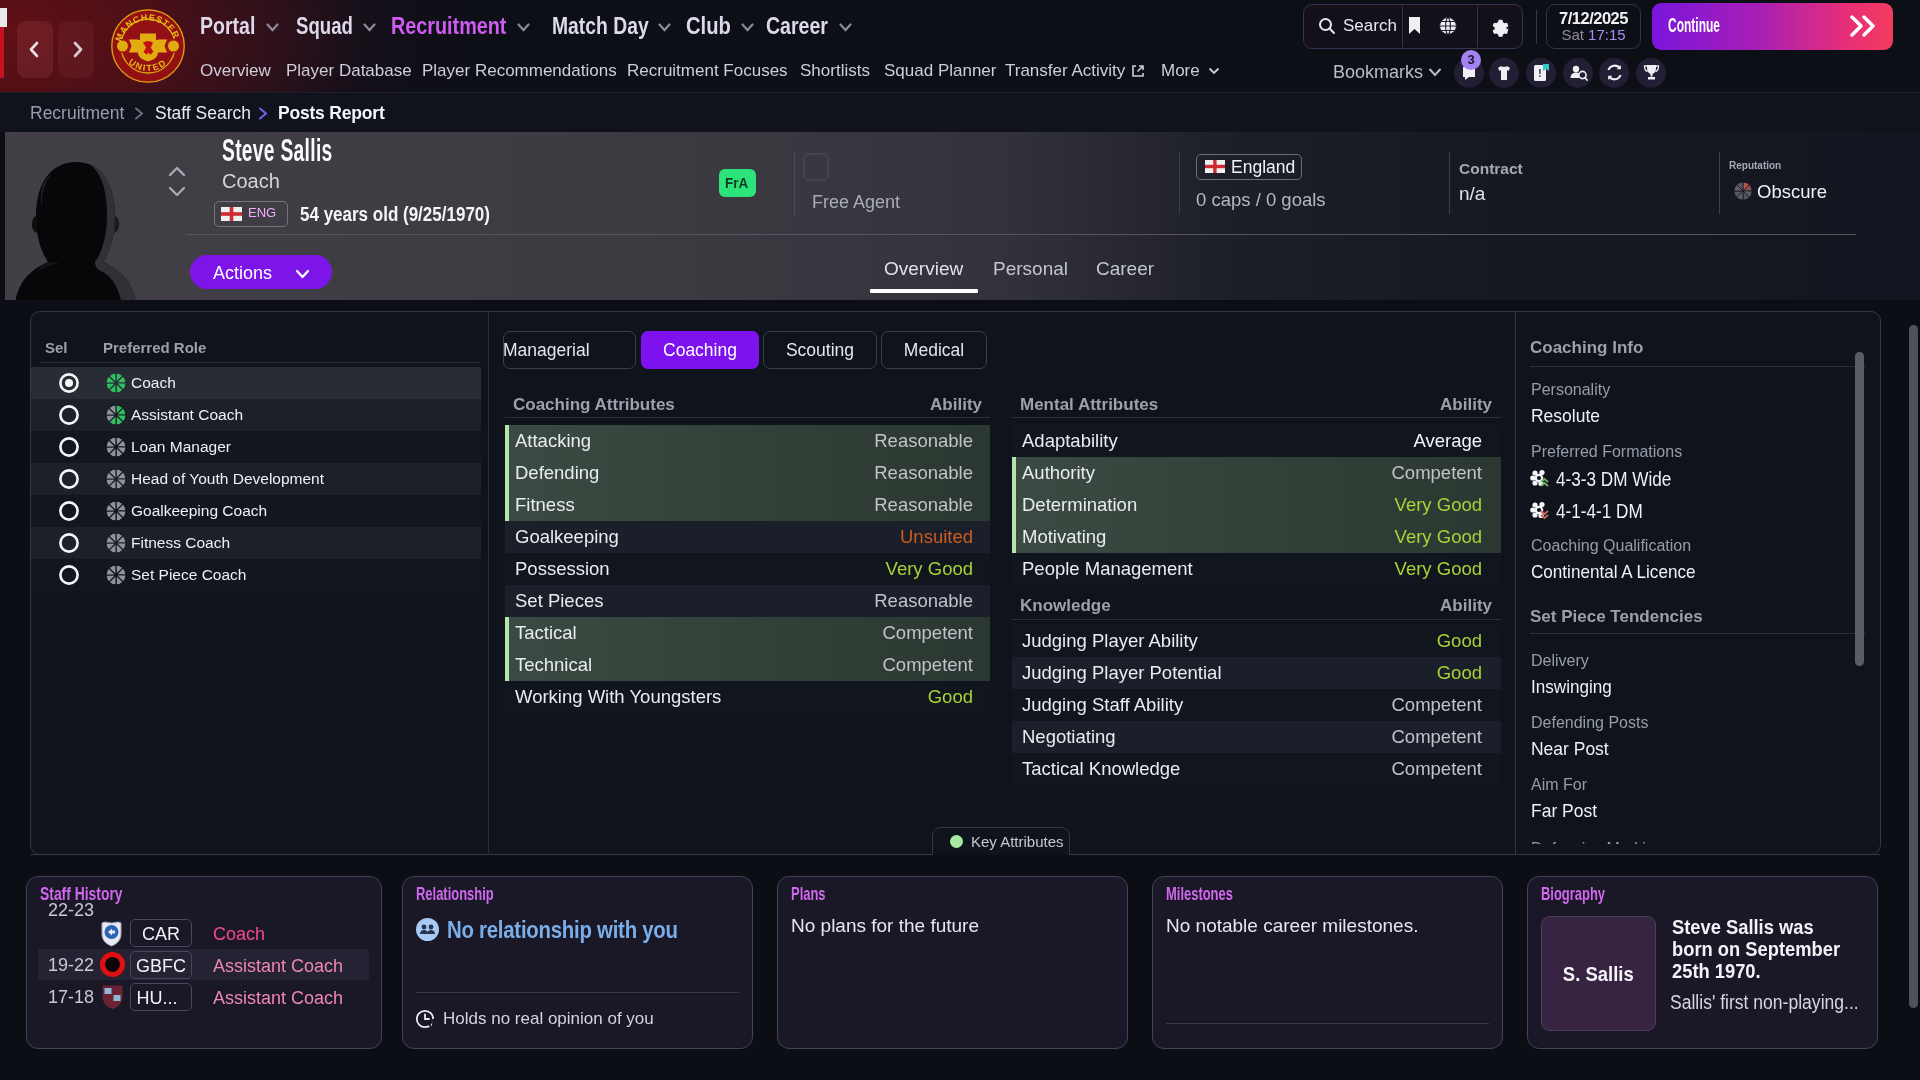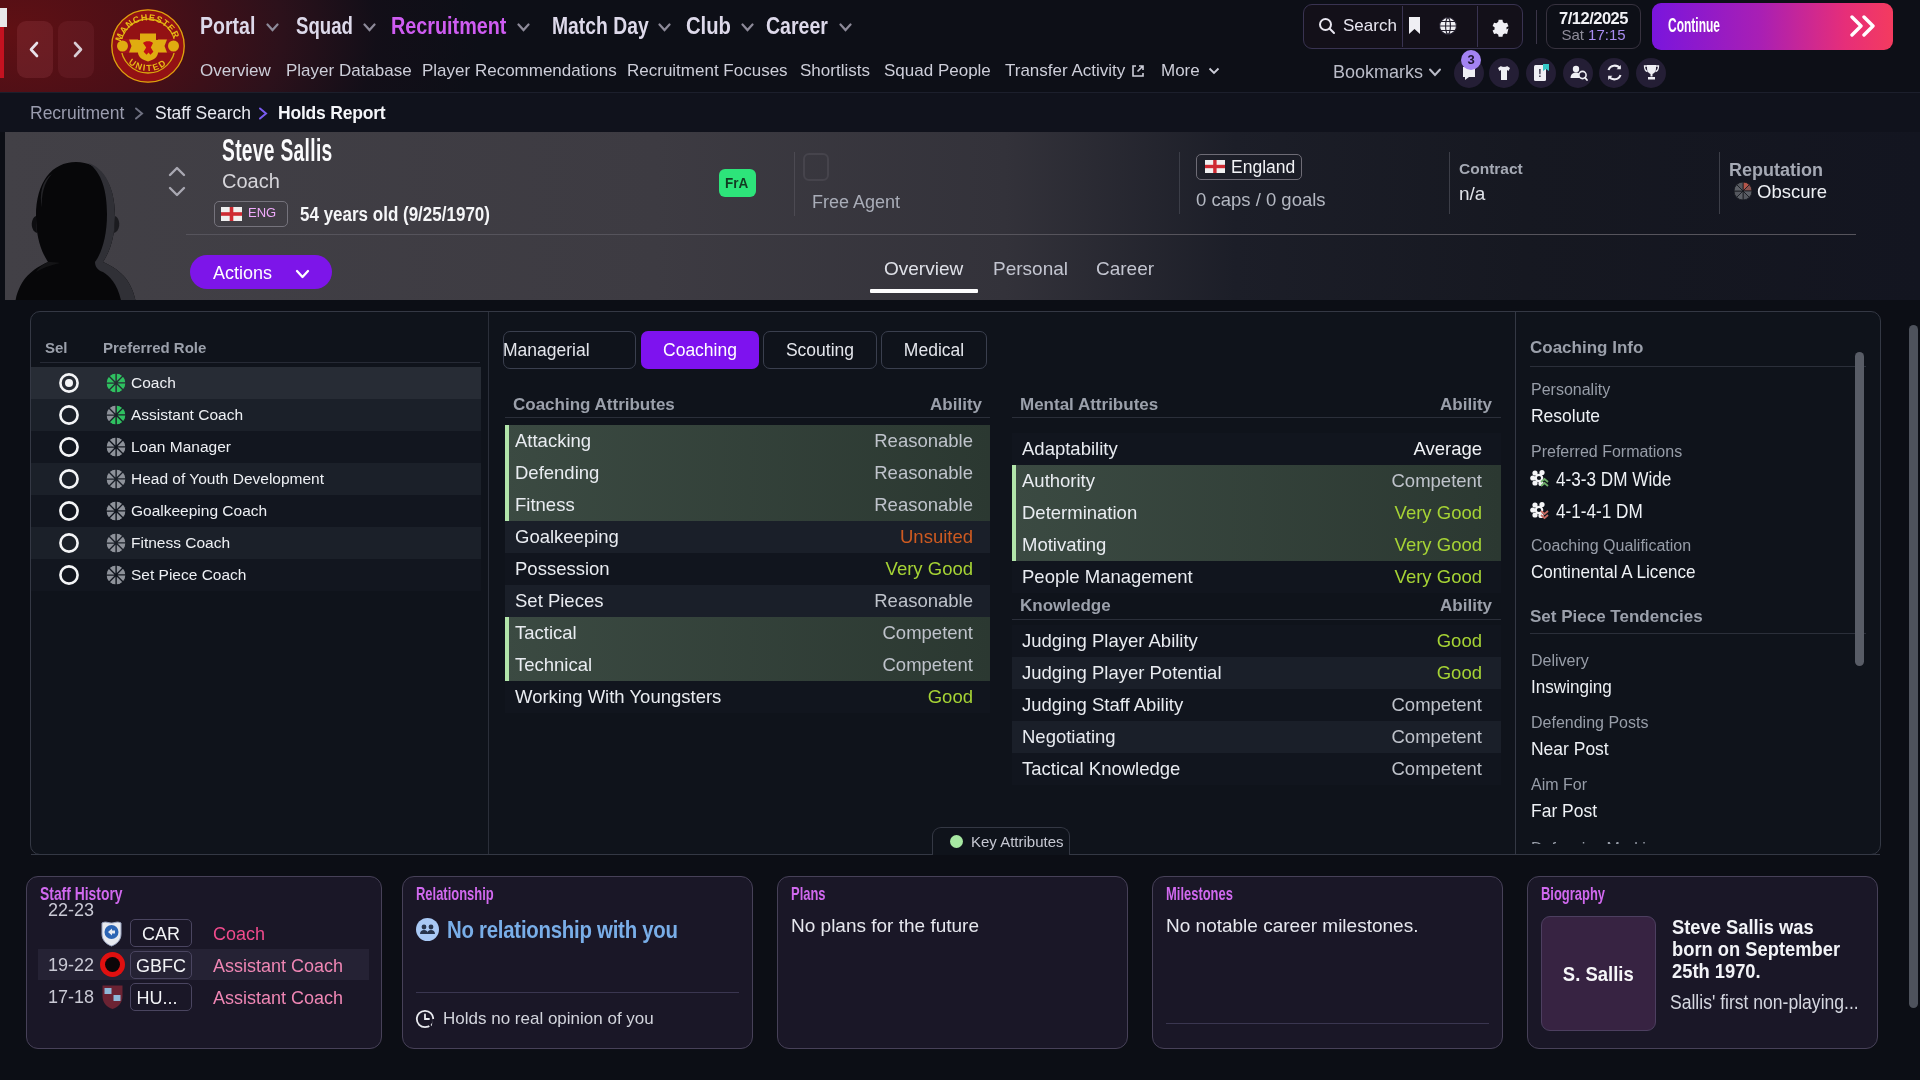--- a/index.html
+++ b/index.html
@@ -66,21 +66,21 @@
   <svg class="abs" style="left:839px;top:23px" width="13" height="9" viewBox="0 0 13 9">
       <path d="M1.5 1.5 L6.5 7 L11.5 1.5" stroke="#8d8a99" stroke-width="2.2" fill="none" stroke-linecap="round"></path>
     </svg>
 
   <div class="abs" style="top:61px;left:0;width:1300px;height:24px;font-size:17px;color:#cdced9;white-space:nowrap">
     <span class="abs" style="left:200px">Overview</span>
     <span class="abs" style="left:286px">Player Database</span>
     <span class="abs" style="left:422px">Player Recommendations</span>
     <span class="abs" style="left:627px">Recruitment Focuses</span>
     <span class="abs" style="left:800px">Shortlists</span>
-    <span class="abs" style="left:884px">Squad People</span>
+    <span class="abs" style="left:884px">Squad Planner</span>
     <span class="abs" style="left:1005px">Transfer Activity</span>
     <span class="abs" style="left:1161px">More</span>
   </div>
   <svg class="abs" style="left:1130px;top:63px" width="16" height="16" viewBox="0 0 16 16">
       <path d="M6 3 H3 V13 H13 V10 M9 3 H13 V7 M13 3 L7.5 8.5" stroke="#cdced9" stroke-width="1.6" fill="none"></path>
     </svg>
   <svg class="abs" style="left:1208px;top:67px" width="12" height="8" viewBox="0 0 12 8">
       <path d="M1.5 1.5 L6 6 L10.5 1.5" stroke="#cdced9" stroke-width="1.8" fill="none"></path>
     </svg>
 
@@ -159,21 +159,21 @@
 
 <div class="abs" style="left:0;top:92px;width:1920px;height:40px;background:#10121c;border-top:1px solid #1c1f2c"></div>
 <div class="abs" style="left:30px;top:103px;font-size:17.5px;color:#9a9cae">Recruitment</div>
 <svg class="abs" style="left:134px;top:107px" width="10" height="13" viewBox="0 0 10 13">
     <path d="M2 1.5 L8 6.5 L2 11.5" stroke="#6e7080" stroke-width="2" fill="none" stroke-linecap="round"></path>
   </svg>
 <div class="abs" style="left:155px;top:103px;font-size:17.5px;color:#e8e9f0">Staff Search</div>
 <svg class="abs" style="left:258px;top:107px" width="10" height="13" viewBox="0 0 10 13">
     <path d="M2 1.5 L8 6.5 L2 11.5" stroke="#7a5cf0" stroke-width="2" fill="none" stroke-linecap="round"></path>
   </svg>
-<div class="abs" style="left:278px;top:103px;font-size:17.5px;font-weight:bold;color:#f5f6fa;letter-spacing:-0.2px">Holds Report</div>
+<div class="abs" style="left:278px;top:103px;font-size:17.5px;font-weight:bold;color:#f5f6fa;letter-spacing:-0.2px">Posts Report</div>
 
 <div class="abs" style="left:5px;top:132px;width:1915px;height:168px;background:linear-gradient(90deg,#424046 0px,#3d3b42 650px,#33323a 1000px,#1c1e28 1230px,#161821 1520px,#131520 1915px)"></div>
 
 <svg class="abs" style="left:10px;top:132px" width="160" height="168" viewBox="0 0 160 168">
   <g transform="translate(-14,12)">
   <path d="M18 168 C20 138 34 126 52 118 C44 106 40 90 40 72 C40 38 56 18 80 18 C104 18 119 38 119 72 C119 90 115 106 107 118 C125 126 139 138 141 168 Z" fill="#070709"></path>
   <path d="M107 118 C115 106 119 90 119 72 C119 44 109 24 92 19 C106 28 111 48 111 70 C111 94 105 110 99 118 C99 122 101 126 107 128 C115 133 124 142 127 168 L141 168 C139 138 125 126 107 118 Z" fill="#303036"></path>
   <path d="M40 72 c-5 2 -6 12 -1 16 l2 1 Z" fill="#0d0d10"></path>
   <path d="M119 72 c5 2 6 12 1 16 l-2 1 Z" fill="#1b1b1f"></path>
   <path d="M52 118 C46 121 42 124 40 128 C50 122 60 120 64 119 C60 118 56 118 52 118 Z" fill="#141416"></path>
@@ -210,21 +210,21 @@
     <rect width="20" height="13" fill="#f0f0f0"></rect>
     <rect x="8.2" width="3.4" height="13" fill="#cf2b32"></rect>
     <rect y="4.8" width="20" height="3.4" fill="#cf2b32"></rect>
   </svg>
 <div class="abs" style="left:1231px;top:157px;font-size:17.5px;color:#f2f3f6">England</div>
 <div class="abs" style="left:1196px;top:189px;font-size:18.5px;color:#b4b8c2">0 caps / 0 goals</div>
 <div class="abs" style="left:1449px;top:152px;width:1px;height:62px;background:#3c3e48"></div>
 <div class="abs" style="left:1459px;top:160px;font-size:15.5px;font-weight:bold;color:#a5a9b4">Contract</div>
 <div class="abs" style="left:1459px;top:183px;font-size:19px;color:#dfe2e8">n/a</div>
 <div class="abs" style="left:1719px;top:152px;width:1px;height:62px;background:#3c3e48"></div>
-<div class="abs" style="left:1729px;top:160px;font-size:18px;font-weight:bold;color:#a5a9b4">Reputation</div>
+<div class="abs" style="left:1729px;top:160px;font-size:10px;font-weight:bold;color:#a5a9b4">Reputation</div>
 <svg class="abs" style="left:1734px;top:182px" width="18" height="18" viewBox="0 0 18 18">
   <g stroke="#17191f" stroke-width="0.8">
       <path d="M9 9 L9 0 A9 9 0 0 1 15.4 2.6 Z" fill="#b5554a"></path>
       <path d="M9 9 L15.4 2.6 A9 9 0 0 1 18 9 Z" fill="#8a5250"></path>
       <path d="M9 9 L18 9 A9 9 0 0 1 15.4 15.4 Z" fill="#5c5f66"></path>
       <path d="M9 9 L15.4 15.4 A9 9 0 0 1 9 18 Z" fill="#55585f"></path>
       <path d="M9 9 L9 18 A9 9 0 0 1 2.6 15.4 Z" fill="#5c5f66"></path>
       <path d="M9 9 L2.6 15.4 A9 9 0 0 1 0 9 Z" fill="#55585f"></path>
       <path d="M9 9 L0 9 A9 9 0 0 1 2.6 2.6 Z" fill="#5c5f66"></path>
       <path d="M9 9 L2.6 2.6 A9 9 0 0 1 9 0 Z" fill="#55585f"></path>
@@ -399,21 +399,21 @@
       <div class="abs" style="left:0;top:286px;width:485px;height:32px;background:#11151e"></div>
       <div class="abs" style="left:10px;top:291px;font-size:18.5px;color:#e9ecf1">Working With Youngsters</div>
       <div class="abs" style="right:17px;top:291px;font-size:18.5px;color:#a6d335">Good</div>
     </div>
 </div>
 
 <div class="abs" style="left:1012px;top:395px;width:489px;height:320px">
   <div class="abs" style="left:8px;top:0px;font-size:17px;font-weight:bold;color:#9ba0ab">Mental Attributes</div>
   <div class="abs" style="right:9px;top:0px;font-size:17px;font-weight:bold;color:#9ba0ab">Ability</div>
   <div class="abs" style="left:0;top:22px;width:489px;height:1px;background:#2b2f3a"></div>
-  <div id="mtable" style="position:absolute;left:0;top:8px;width:100%;height:100%">
+  <div id="mtable" style="position:absolute;left:0;top:0;width:100%;height:100%">
       <div class="abs" style="left:0;top:30px;width:489px;height:32px;background:#11151e"></div>
       <div class="abs" style="left:10px;top:35px;font-size:18.5px;color:#e9ecf1">Adaptability</div>
       <div class="abs" style="right:19px;top:35px;font-size:18.5px;color:#f2f4f7">Average</div>
       <div class="abs" style="left:0;top:62px;width:489px;height:32px;background:linear-gradient(90deg,#3b4a42,#2b3831);box-shadow:inset 4px 0 0 #b2e5aa"></div>
       <div class="abs" style="left:10px;top:67px;font-size:18.5px;color:#e9ecf1">Authority</div>
       <div class="abs" style="right:19px;top:67px;font-size:18.5px;color:#bfc3cb">Competent</div>
       <div class="abs" style="left:0;top:94px;width:489px;height:32px;background:linear-gradient(90deg,#3b4a42,#2b3831);box-shadow:inset 4px 0 0 #b2e5aa"></div>
       <div class="abs" style="left:10px;top:99px;font-size:18.5px;color:#e9ecf1">Determination</div>
       <div class="abs" style="right:19px;top:99px;font-size:18.5px;color:#a6d335">Very Good</div>
       <div class="abs" style="left:0;top:126px;width:489px;height:32px;background:linear-gradient(90deg,#3b4a42,#2b3831);box-shadow:inset 4px 0 0 #b2e5aa"></div>

